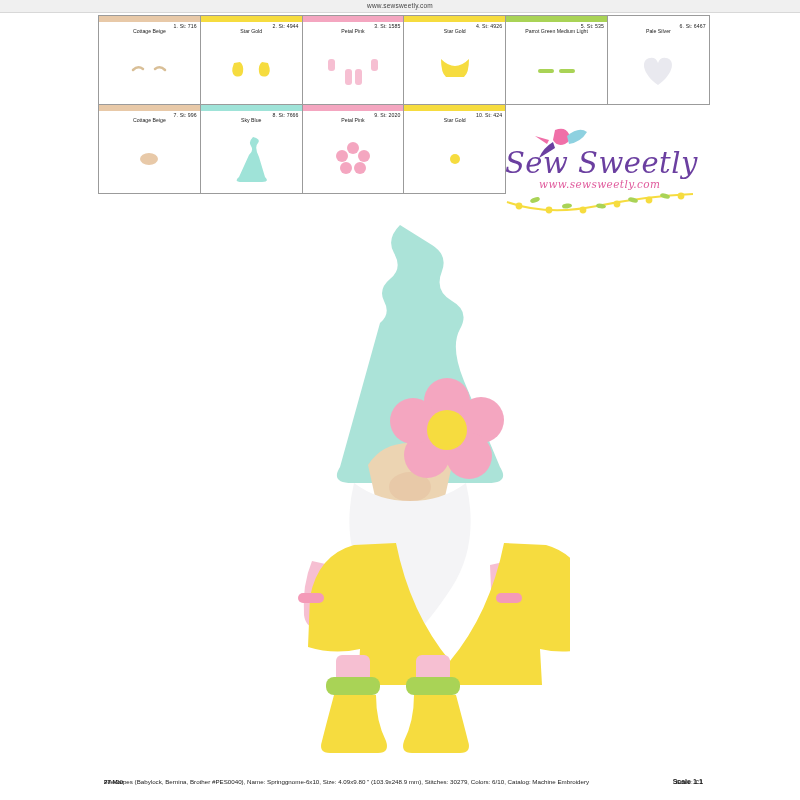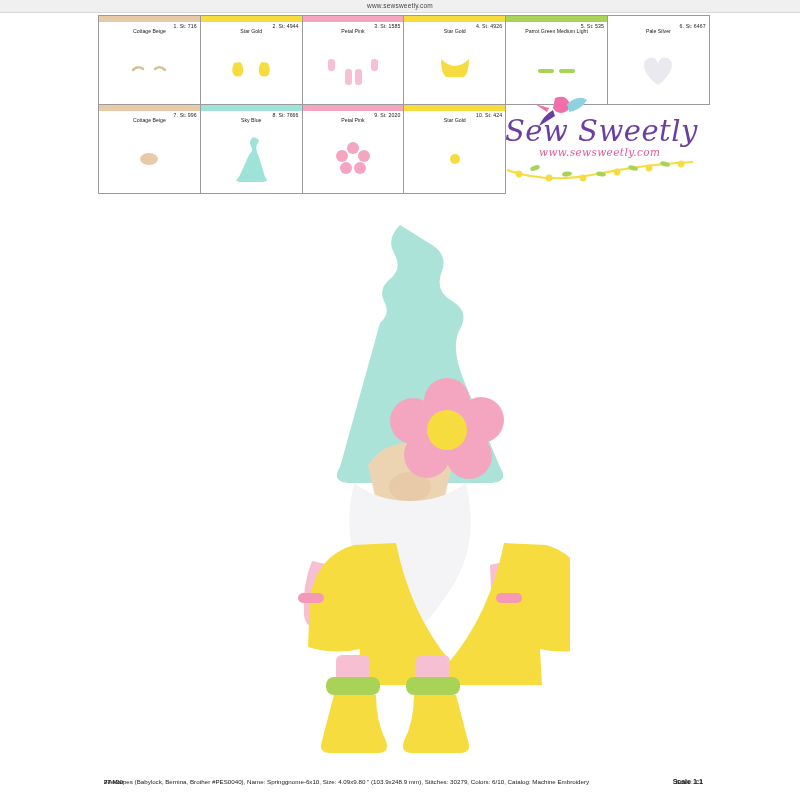--- a/index.html
+++ b/index.html
@@ -73,21 +73,21 @@
     display: flex;
     align-items: center;
     justify-content: center;
   }
   .empty-cell { border: none !important; }
 
   
   .logo {
     position: absolute;
     left: 497px;
-    top: 92px;
+    top: 124px;
     width: 205px;
     height: 92px;
   }
   .logo-text {
     position: absolute;
     left: 8px;
     top: 22px;
     font-family: "DejaVu Serif", serif;
     font-style: italic;
     font-size: 29px;

